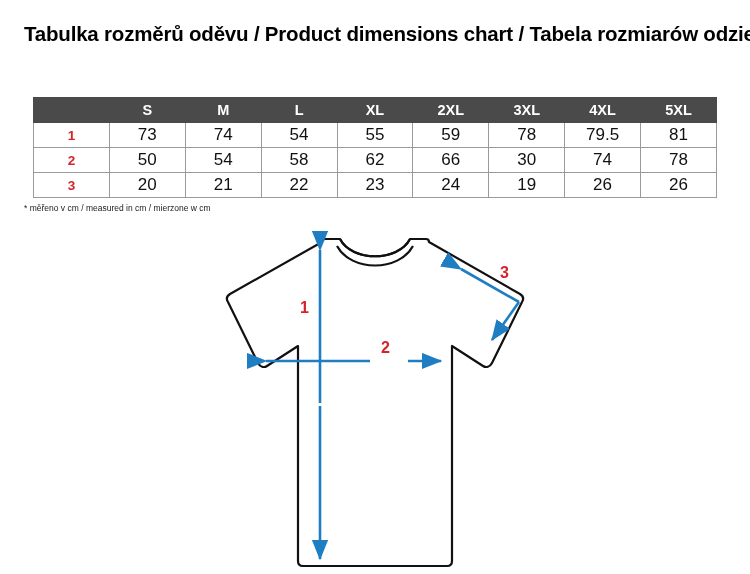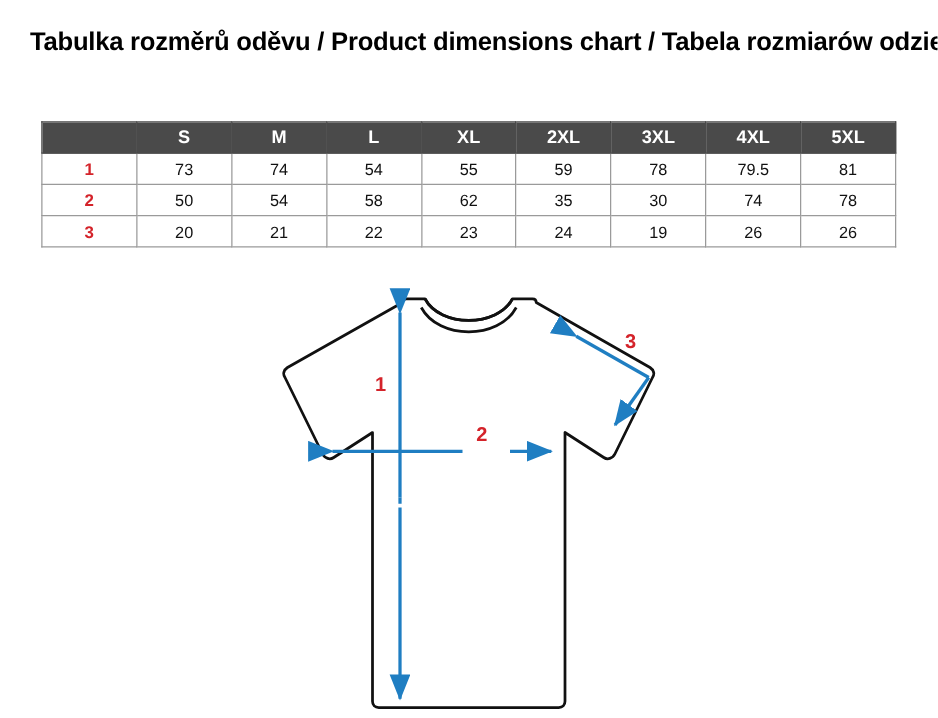--- a/index.html
+++ b/index.html
@@ -34,21 +34,21 @@
     width: 684px;
     border-collapse: collapse;
     table-layout: fixed;
   }
   table.size-table th,
   table.size-table td {
     border: 1px solid #9a9a9a;
     height: 25px;
     text-align: center;
     vertical-align: middle;
-    font-size: 13px;
+    font-size: 17px;
   }
   table.size-table thead th {
     background: #4a4a4a;
     color: #ffffff;
     font-weight: bold;
     font-size: 14.5px;
     border: 1px solid #4a4a4a;
   }
   table.size-table thead th.corner {
     background: #4a4a4a;
@@ -112,40 +112,41 @@
         <td>78</td>
         <td>79.5</td>
         <td>81</td>
       </tr>
       <tr>
         <th class="rowhead">2</th>
         <td>50</td>
         <td>54</td>
         <td>58</td>
         <td>62</td>
-        <td>35</td>
+        <td>66</td>
         <td>30</td>
         <td>74</td>
         <td>78</td>
       </tr>
       <tr>
         <th class="rowhead">3</th>
         <td>20</td>
         <td>21</td>
         <td>22</td>
         <td>23</td>
         <td>24</td>
         <td>19</td>
         <td>26</td>
         <td>26</td>
       </tr>
     </tbody>
   </table>
 
   <div class="notes">
+    <div>* měřeno v cm / measured in cm / mierzone w cm</div>
   </div>
 
   <svg class="diagram" viewBox="0 0 750 346">
     <defs>
       <marker id="arrowBlue" markerWidth="9" markerHeight="9" refX="7.5" refY="3.2" orient="auto">
         <path d="M0,0 L8,3.2 L0,6.4 z" fill="#1f7ec2"></path>
       </marker>
     </defs>
 
     <g fill="none" stroke="#111111" stroke-width="2.2" stroke-linejoin="round">

